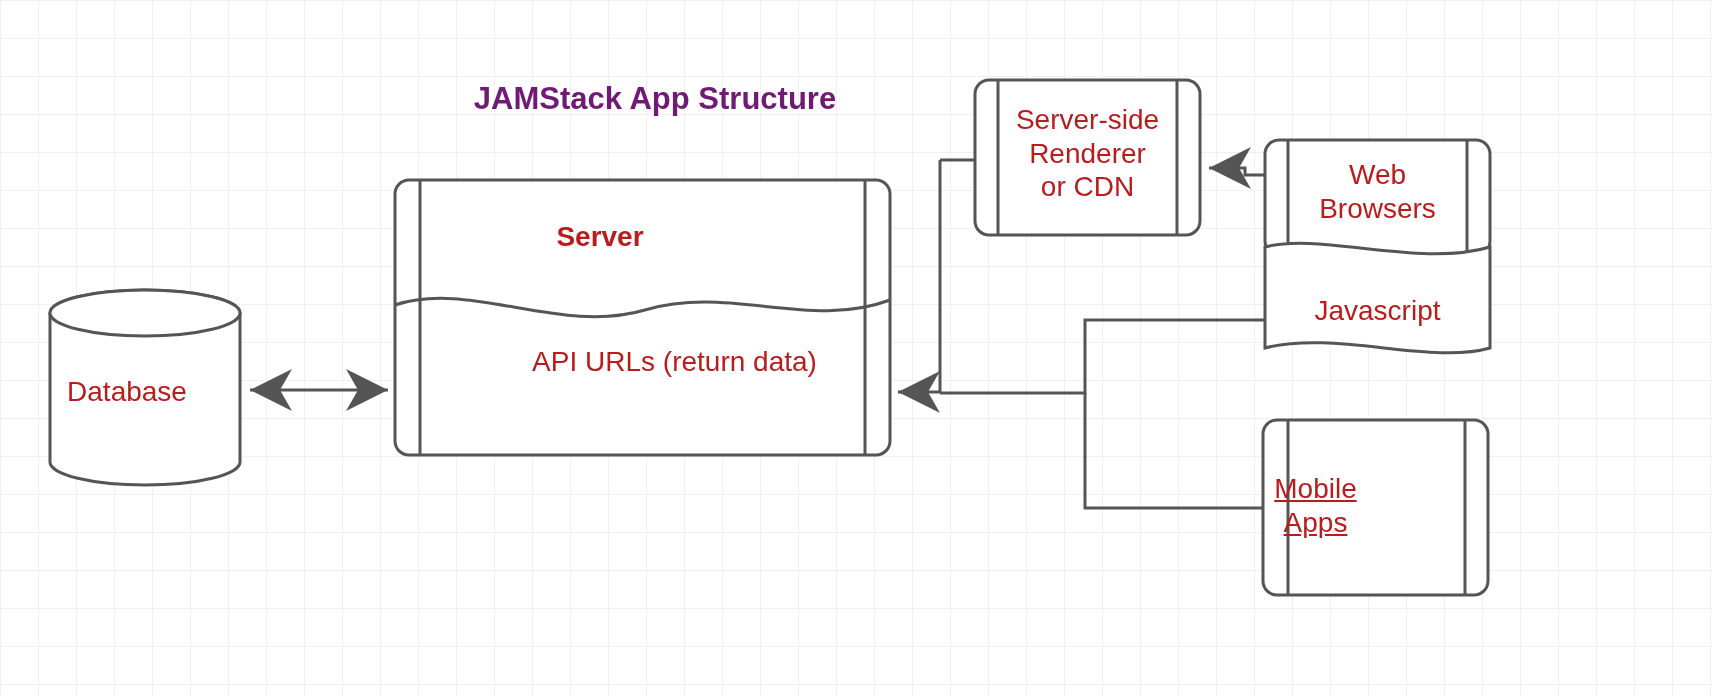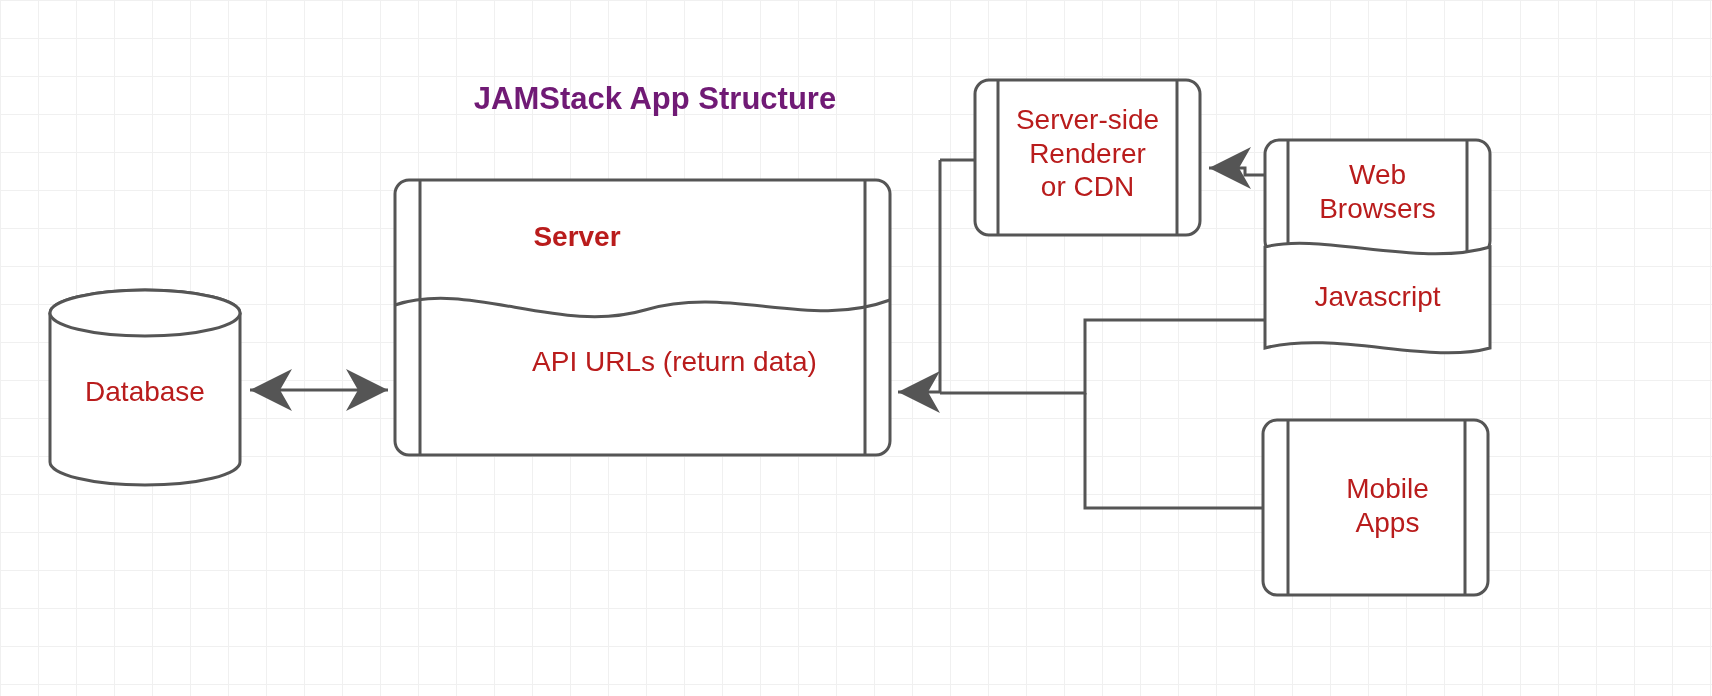--- a/index.html
+++ b/index.html
@@ -104,28 +104,28 @@
   <path d="M1265,175 L1245,175 L1245,168 L1209,168" stroke="#555555" stroke-width="3" fill="none" marker-end="url(#arrow-end)"></path>
 
   <path d="M1265,320 L1085,320 L1085,393 L940,393" stroke="#555555" stroke-width="3" fill="none"></path>
 
   <path d="M1263,508 L1085,508 L1085,393" stroke="#555555" stroke-width="3" fill="none"></path>
 
 </svg>
 
 <div class="label title" style="left:465px; top:80px; width:380px;">JAMStack App Structure</div>
 
-<div class="label" style="left:50px; top:375px; width:190px;">Database</div>
+<div class="label" style="left:32px; top:375px; width:190px;">Database</div>
 
-<div class="label bold" style="left:397px; top:220px; width:360px;">Server</div>
+<div class="label bold" style="left:420px; top:220px; width:360px;">Server</div>
 
 <div class="label" style="left:420px; top:345px; width:445px;margin-left:32px;">API URLs (return data)</div>
 
 <div class="label" style="left:980px; top:103px; width:215px;">Server-side Renderer
 or CDN</div>
 
 <div class="label" style="left:1270px; top:158px; width:215px;">Web
 Browsers</div>
 
-<div class="label" style="left:1270px; top:280px; width:215px;">Javascript</div>
+<div class="label" style="left:1270px; top:294px; width:215px;">Javascript</div>
 
-<div class="label" style="left:1280px; top:472px; width:215px;">Mobile
+<div class="label" style="left:1208px; top:472px; width:215px;text-decoration:underline;">Mobile
 Apps</div>
 
 </body></html>

